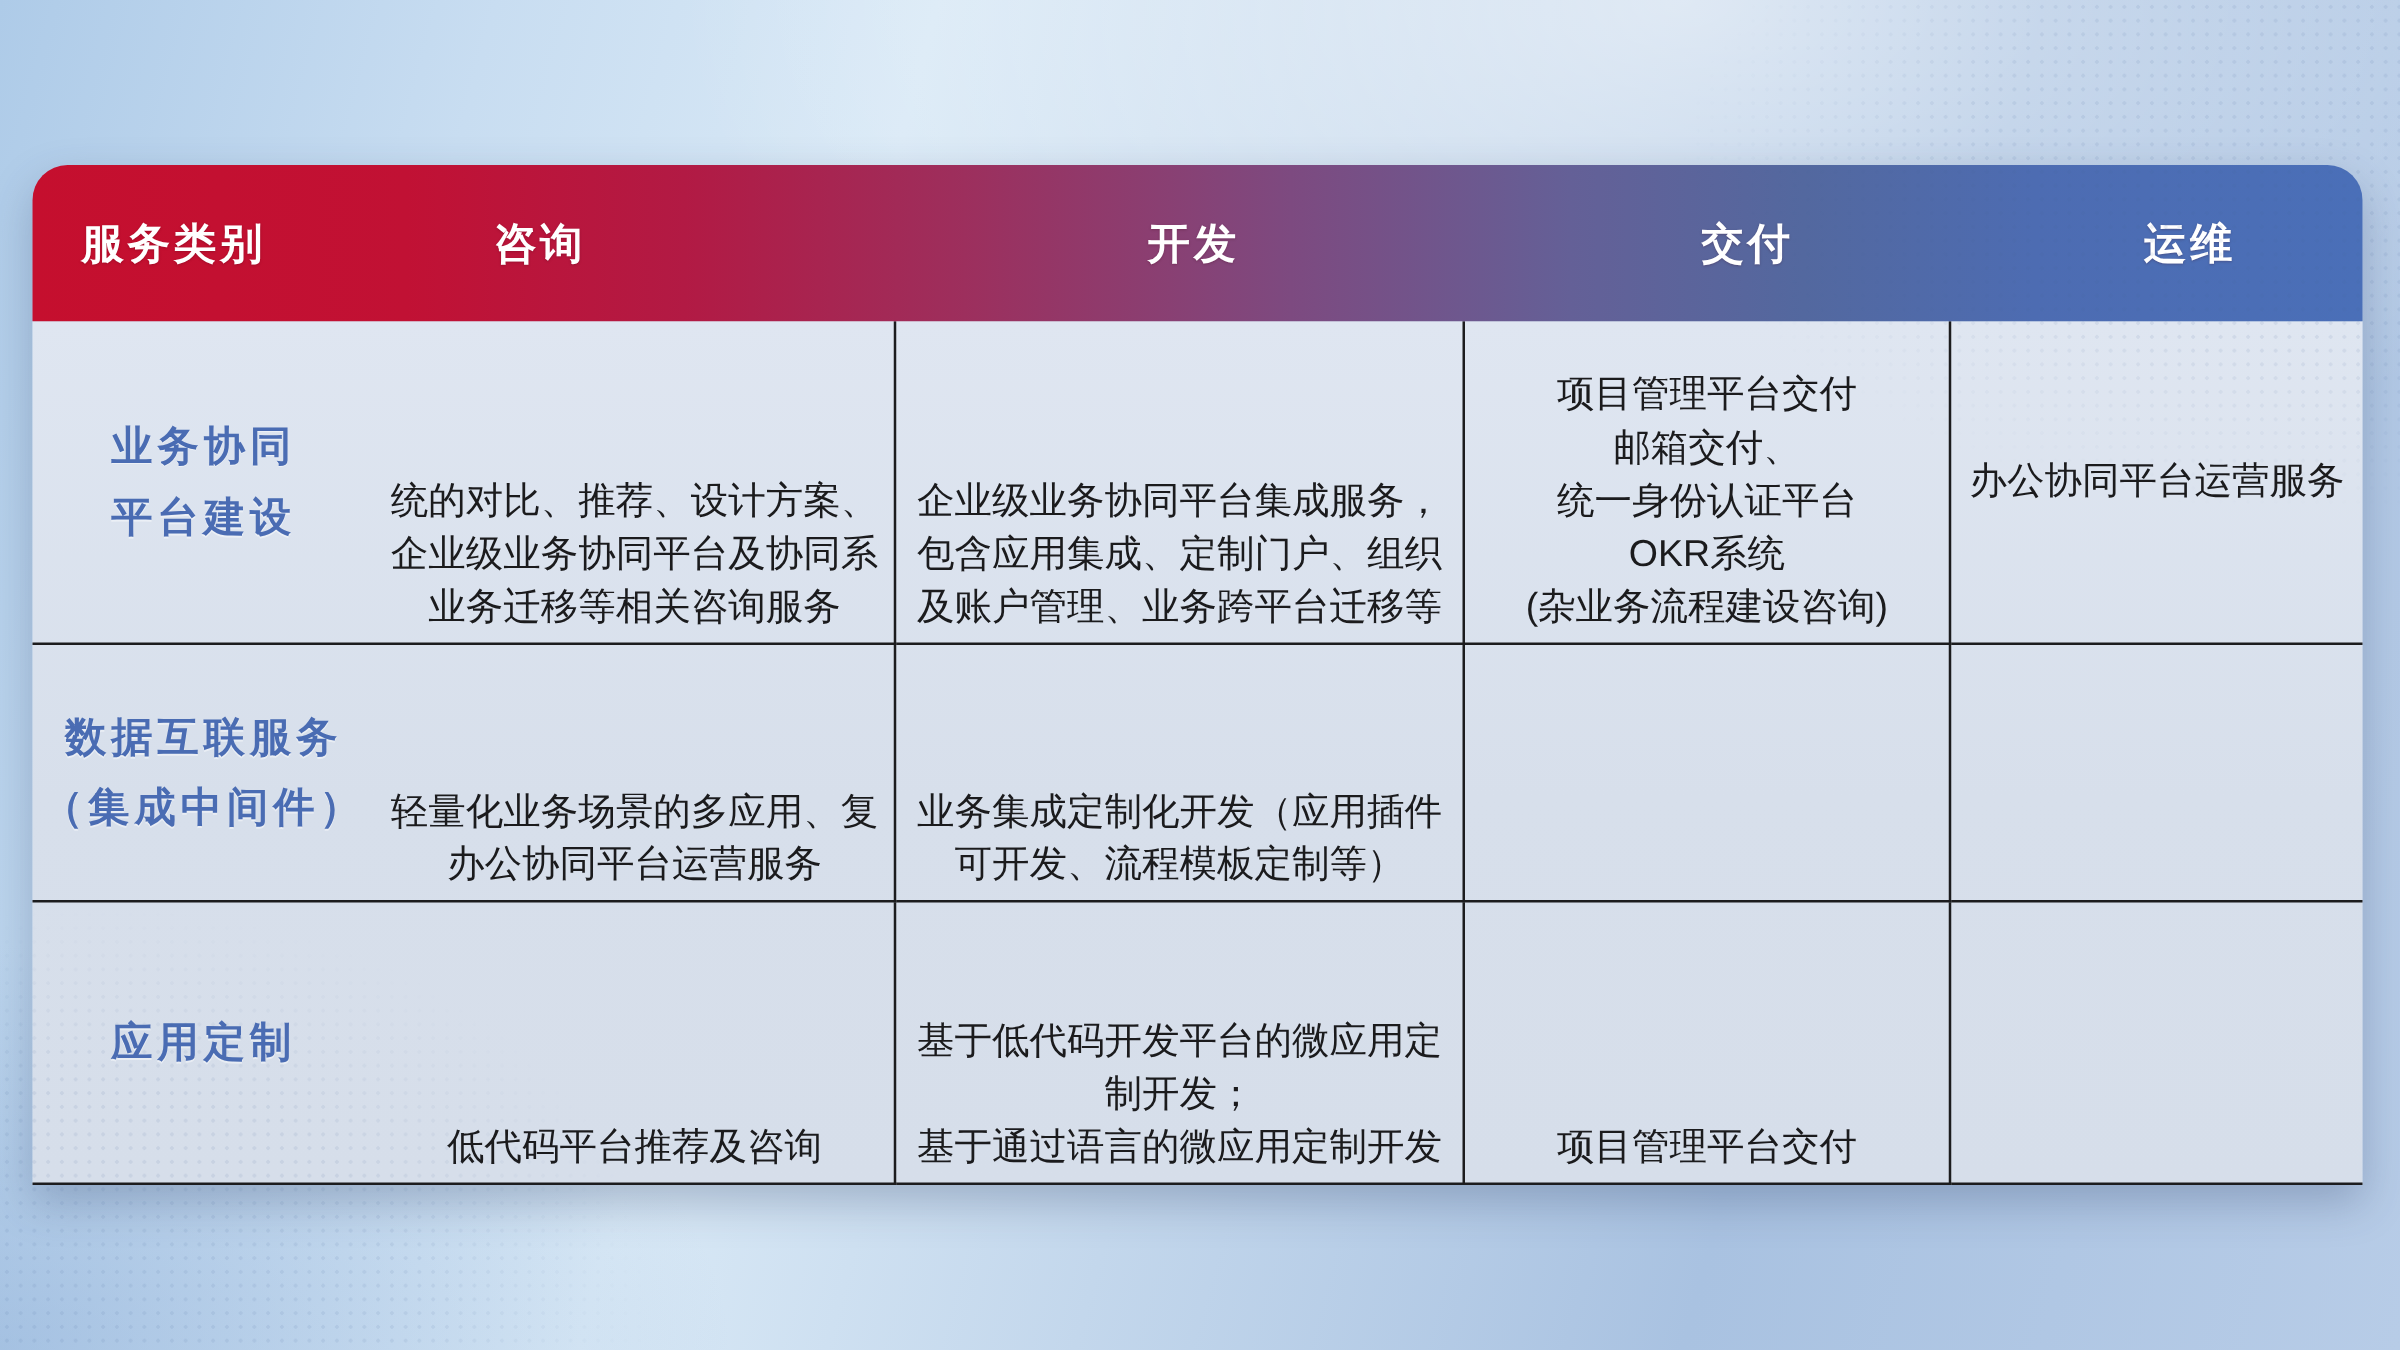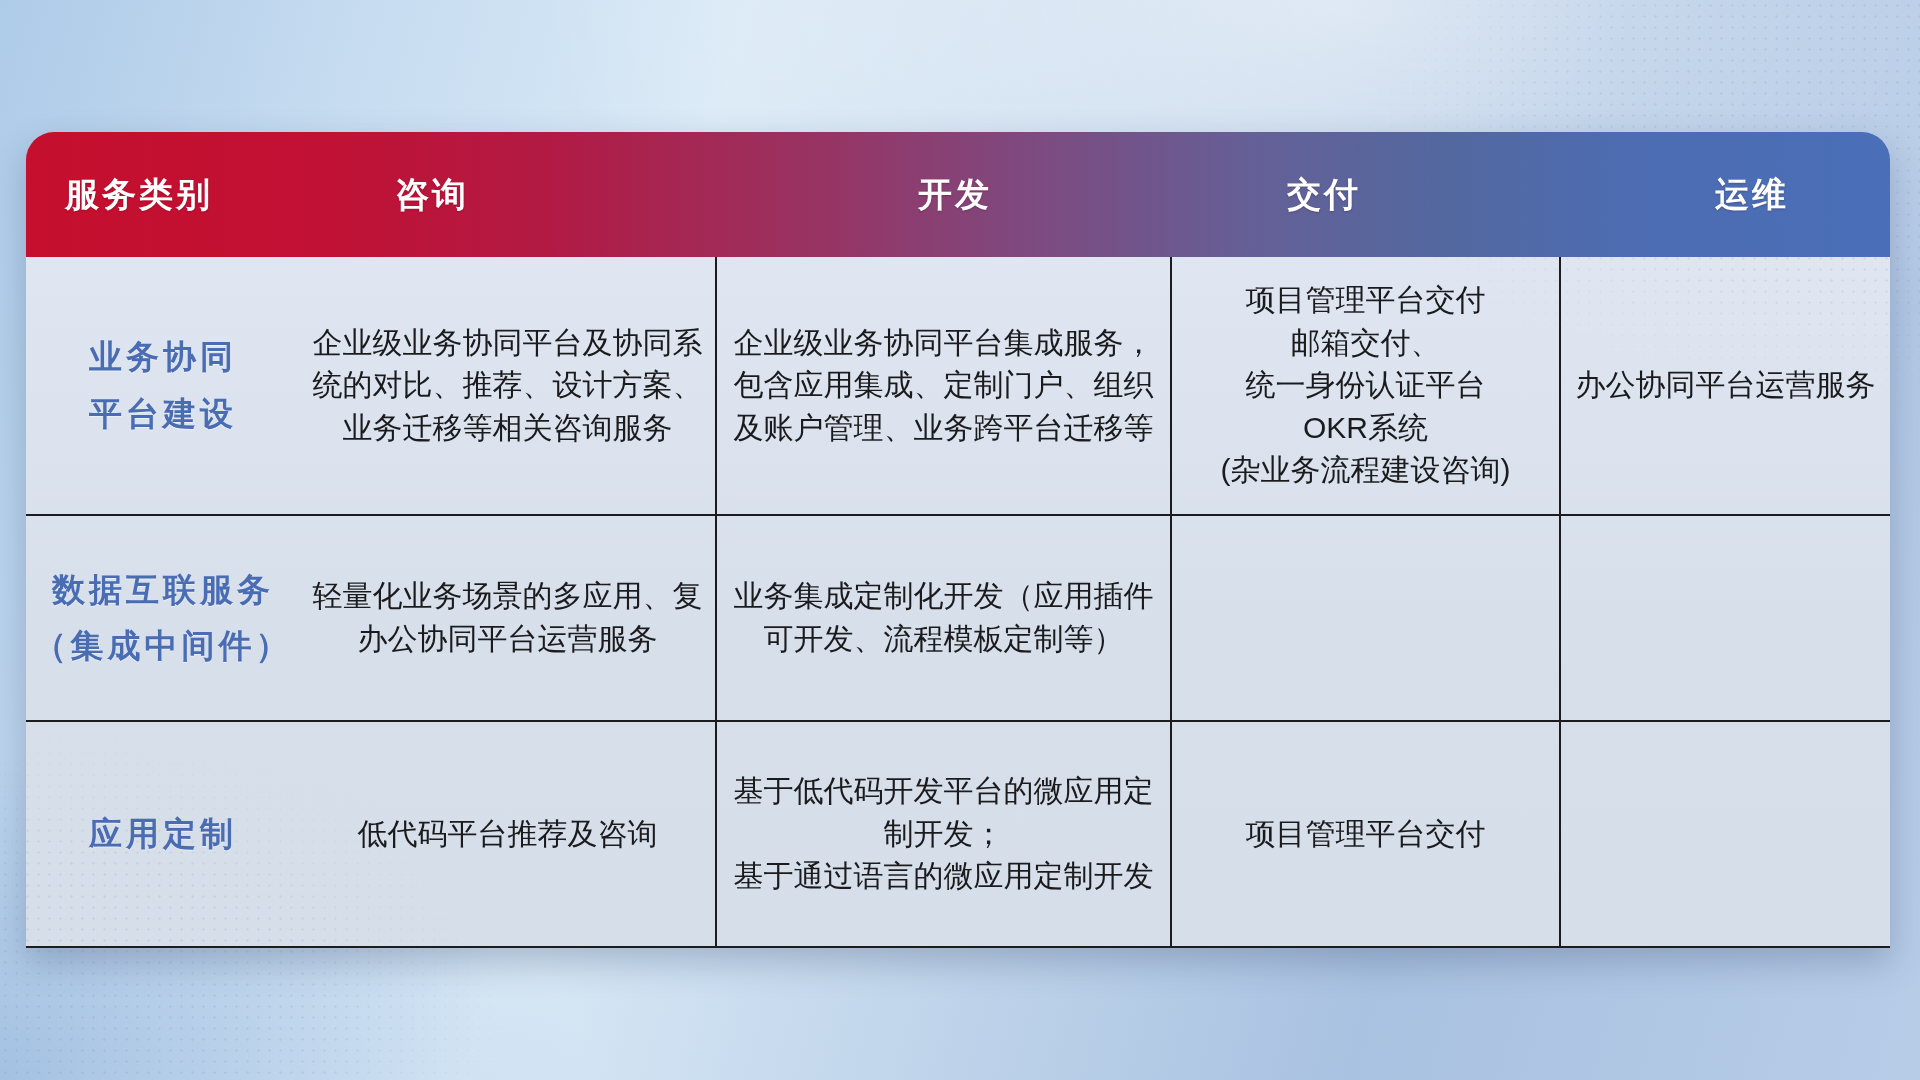--- a/index.html
+++ b/index.html
@@ -47,50 +47,50 @@
     grid-template-columns:274px 417px 455px 389px 329px;
     grid-template-rows:259px 206px 226px;
     background:linear-gradient(180deg,#dfe6f1 0%,#d7dfeb 55%,#d6deea 100%);
   }
   .cell{
     display:flex;flex-direction:column;justify-content:center;align-items:center;
     box-sizing:border-box;text-align:center;
     color:#1b1b1d;font-size:30px;line-height:1.42;padding:6px 8px;
   }
   .rule-b{border-bottom:2px solid #1c1c1e;}
-  .rule-r{border-right:2px solid #1c1c1e;}
+  .rule-r{border-right:2px solid #1c1c1e;justify-content:flex-end;}
   .cat{
     color:#4a6cb3;font-size:33px;font-weight:bold;letter-spacing:4px;line-height:1.7;
     text-shadow:0 1px 0 rgba(255,255,255,.45);
   }
   .line{white-space:nowrap;}
 </style>
 </head>
 <body>
 
 <div class="page">
   <div class="table">
 
     <div class="thead">
       <span class="h" style="left:113px">服务类别</span>
       <span class="h" style="left:406px">咨询</span>
       <span class="h" style="left:929px">开发</span>
-      <span class="h" style="left:1298px">交付</span>
+      <span class="h" style="left:1372px">交付</span>
       <span class="h" style="left:1726px">运维</span>
     </div>
 
     <div class="tbody">
 
       <div class="cell cat rule-b">
           <div class="line">业务协同</div>
           <div class="line">平台建设</div>
         </div>
       <div class="cell rule-b rule-r">
+          <div class="line">统的对比、推荐、设计方案、</div>
           <div class="line">企业级业务协同平台及协同系</div>
-          <div class="line">统的对比、推荐、设计方案、</div>
           <div class="line">业务迁移等相关咨询服务</div>
         </div>
       <div class="cell rule-b rule-r">
           <div class="line">企业级业务协同平台集成服务，</div>
           <div class="line">包含应用集成、定制门户、组织</div>
           <div class="line">及账户管理、业务跨平台迁移等</div>
         </div>
       <div class="cell rule-b rule-r">
           <div class="line">项目管理平台交付</div>
           <div class="line">邮箱交付、</div>

